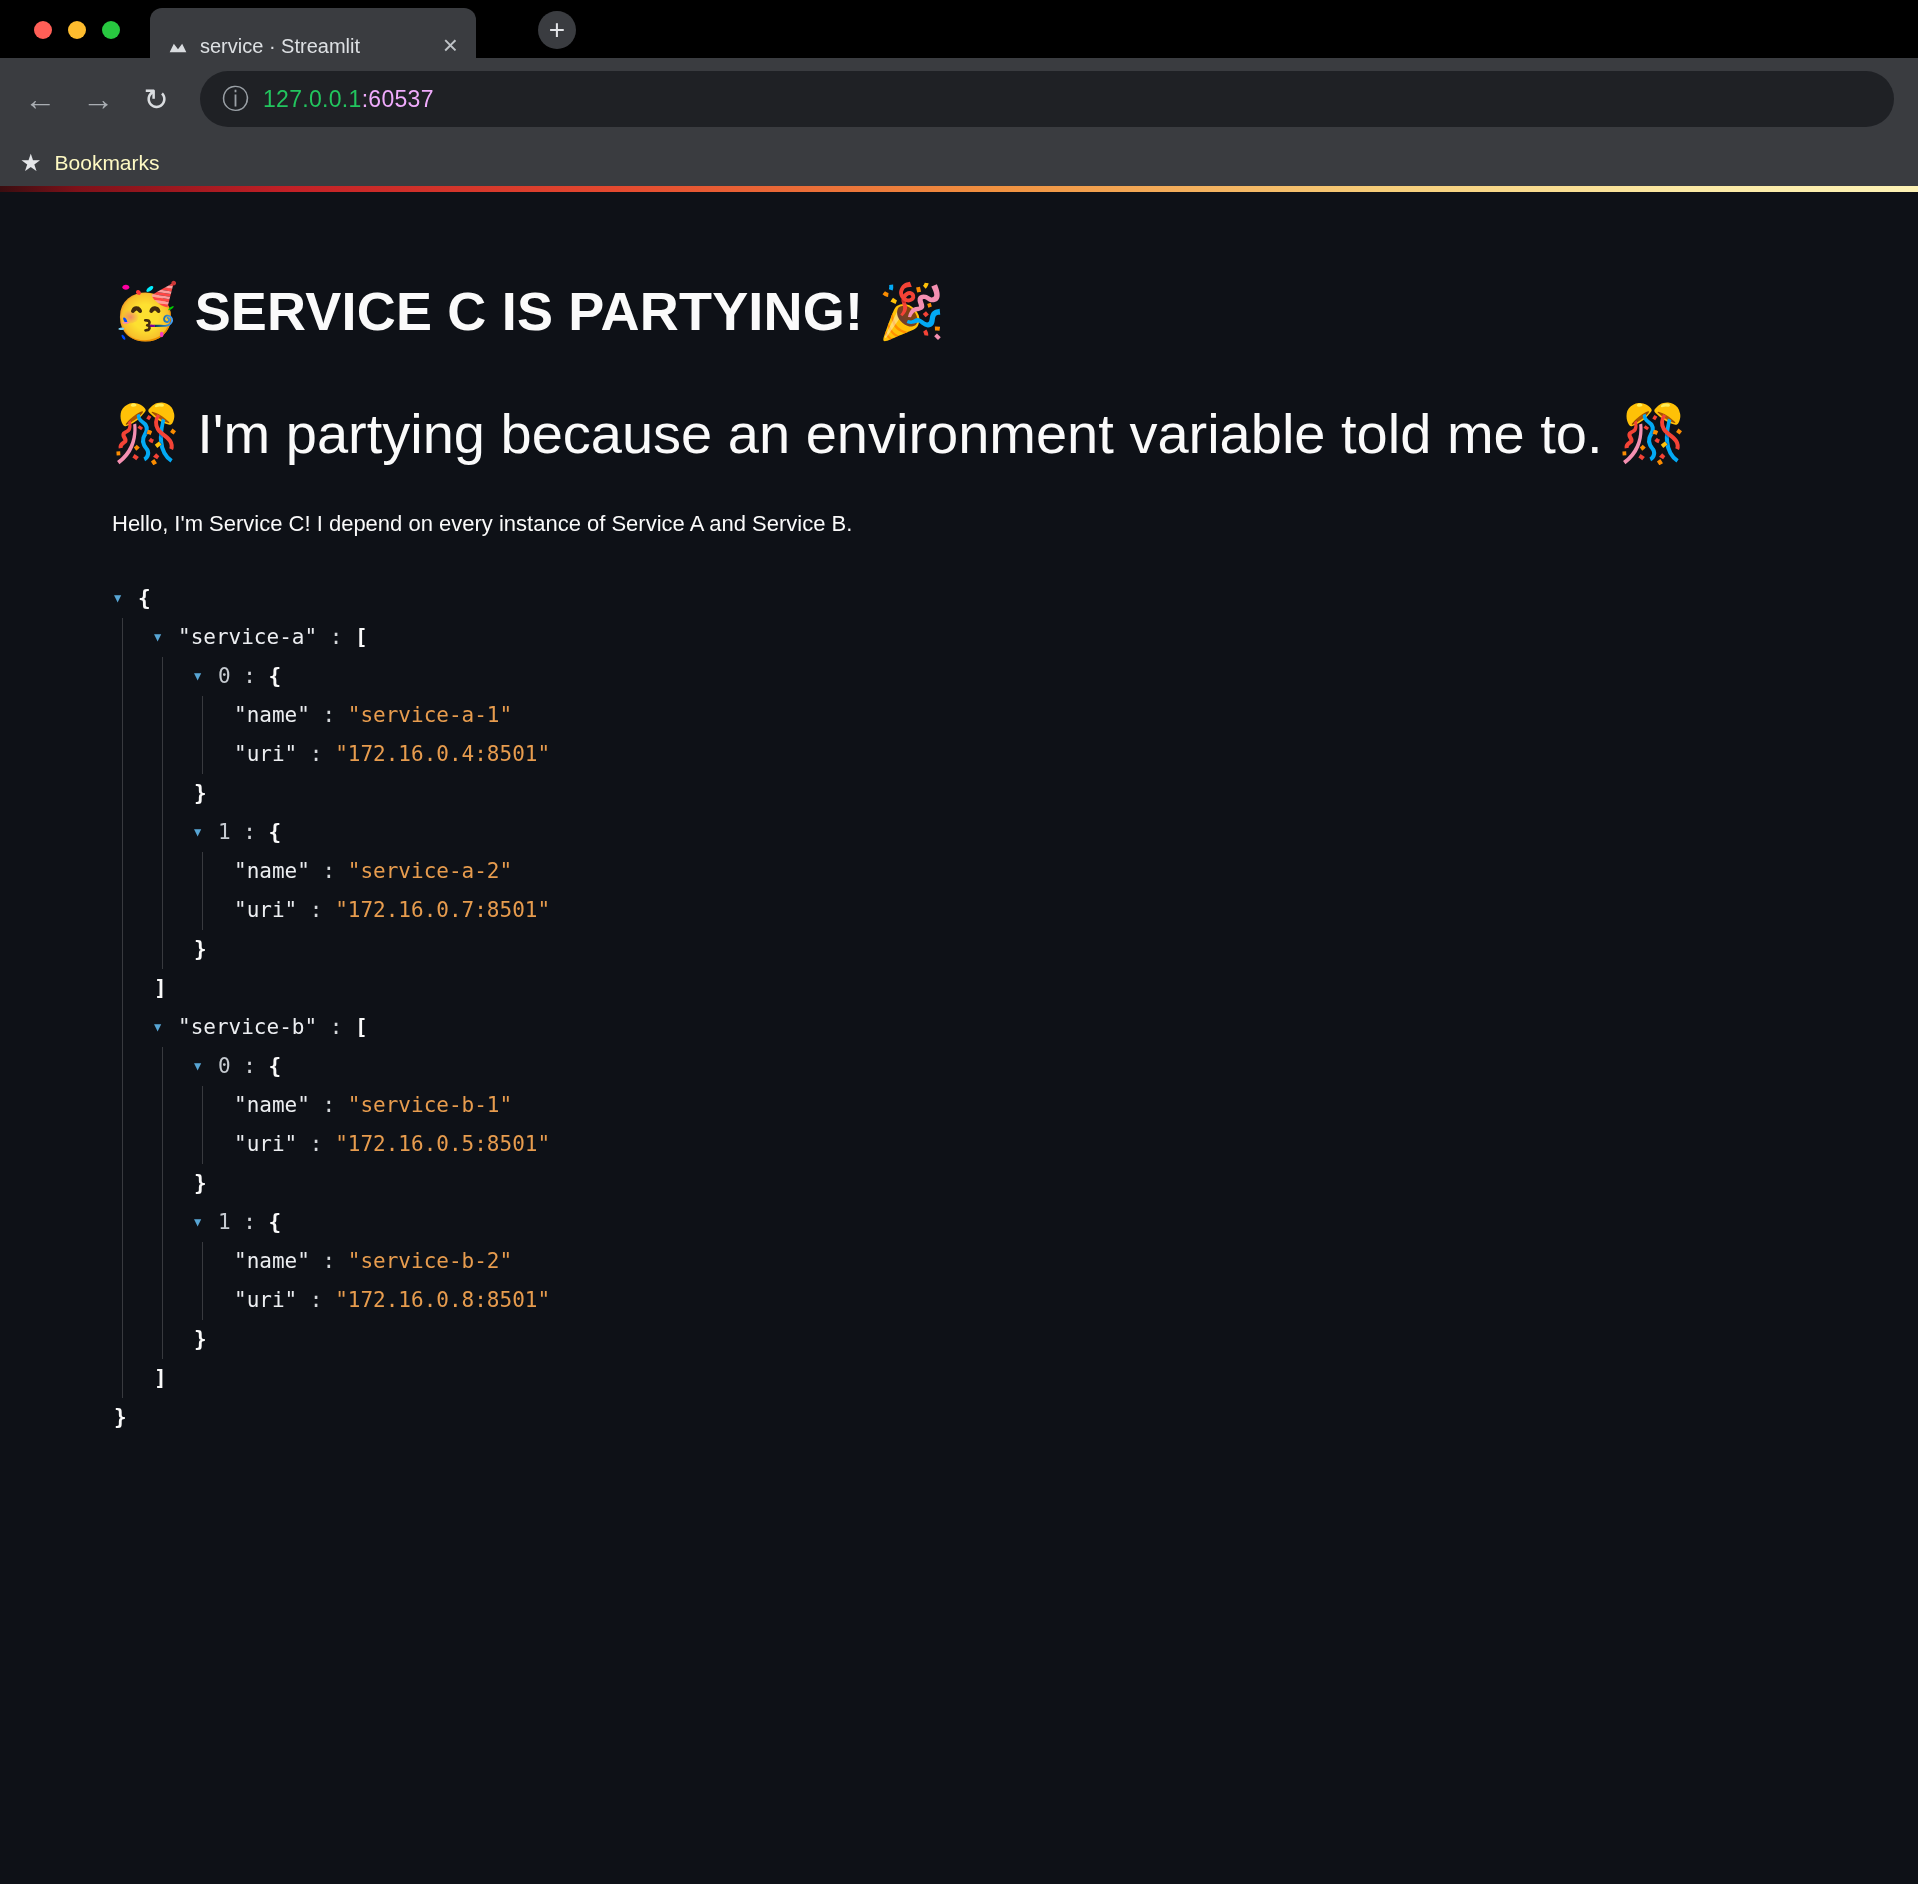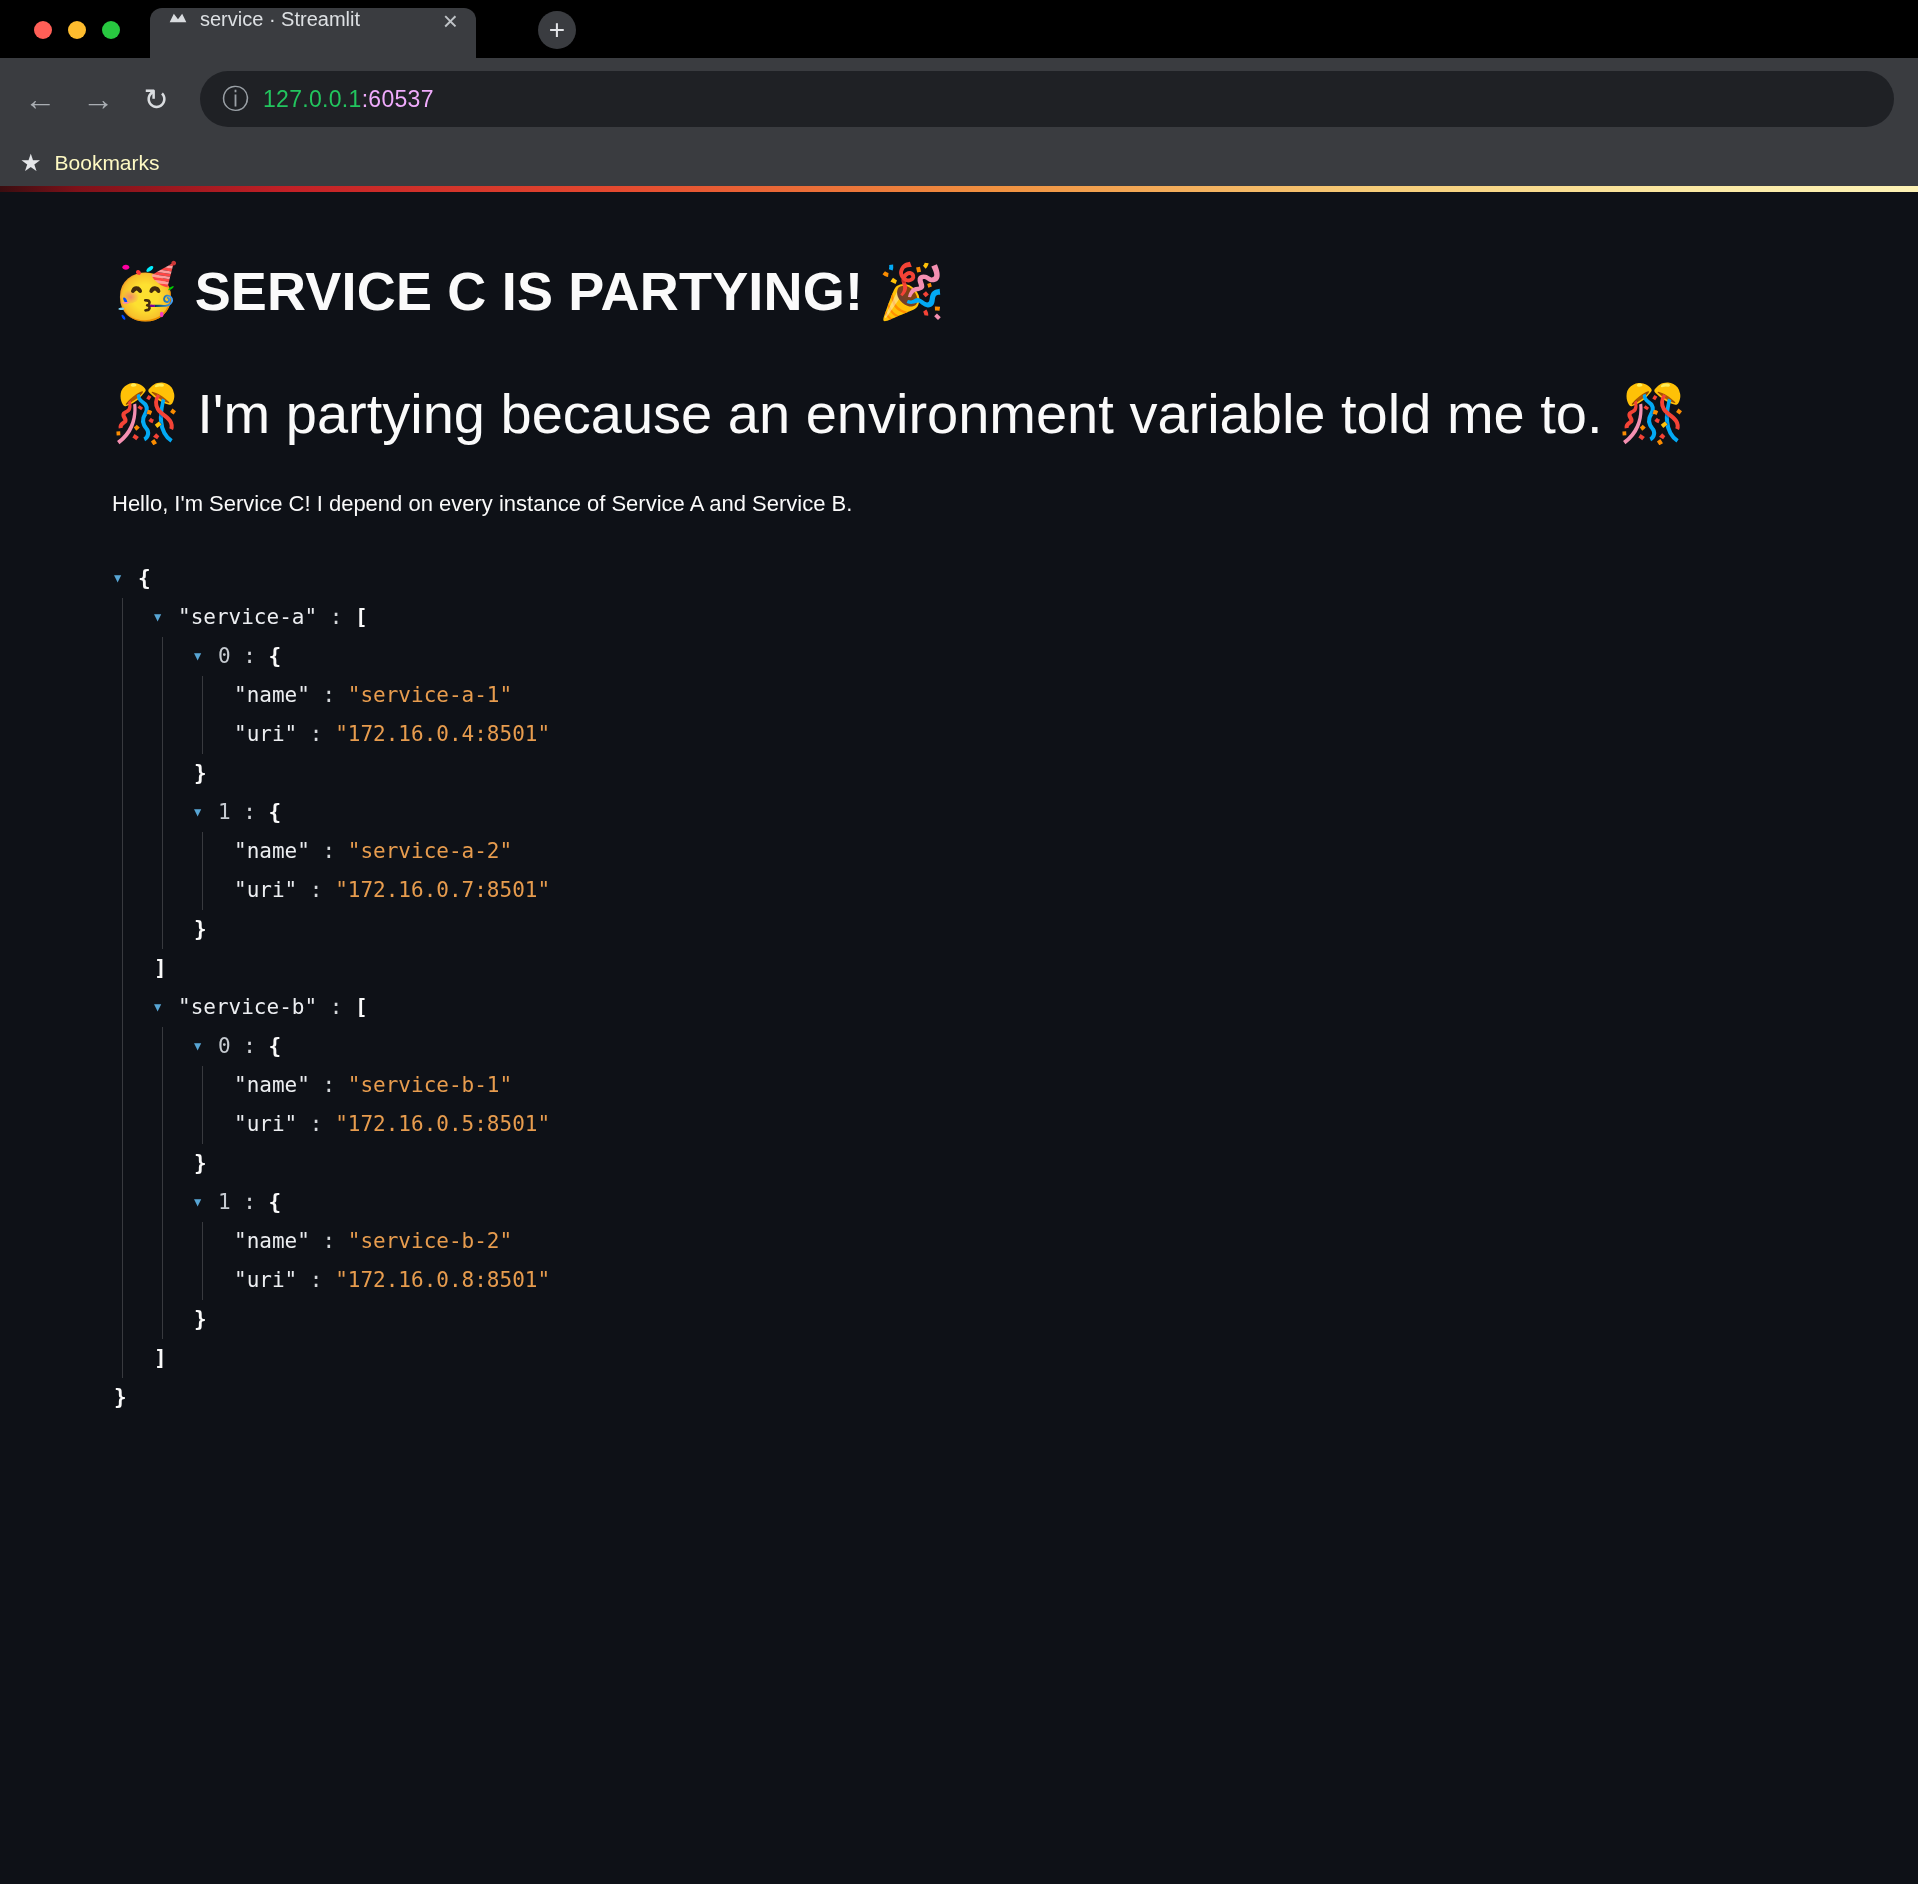--- a/index.html
+++ b/index.html
@@ -18,21 +18,21 @@
   .traffic { position:absolute; top:21px; left:34px; display:flex; gap:16px; }
   .light { width:18px; height:18px; border-radius:50%; display:inline-block; }
   .light.red    { background: var(--traffic-red, #ff5f57); }
   .light.yellow { background: var(--traffic-yellow, #febc2e); }
   .light.green  { background: var(--traffic-green, #28c840); }
 
   .tab {
     position:absolute; left:150px; bottom:0; width:326px; height:50px;
     background: var(--chrome-background, #3a3c40);
     border-radius:12px 12px 0 0;
-    display:flex; align-items:flex-start; padding:0 18px; gap:12px;
+    display:flex; align-items:flex-end; padding:0 18px; gap:12px;
   }
   .favicon { width:20px; height:20px; flex:0 0 auto; display:flex; align-items:center; }
   .tab-title {
     flex:1; color:#dde0e3; font-size:20px;
     white-space:nowrap; overflow:hidden; text-overflow:ellipsis;
   }
   .tab-close { color:#bfc3c7; font-size:26px; line-height:1; cursor:pointer; }
 
   .newtab {
     position:absolute; left:538px; top:11px; width:38px; height:38px;
@@ -70,21 +70,21 @@
 
   .decoration {
     height:6px; width:100%;
     background: linear-gradient(90deg,
       #3a0d10 0%, #7e1119 4%, #c22026 15%, #e4492f 32%,
       #f09140 52%, #f6cd79 72%, #fbe9a4 88%, #fdf2b5 100%);
   }
 
   
   .content {
-    padding: 68px 60px 0 112px;
+    padding: 88px 60px 0 112px;
     color: var(--text-primary, #fafafa);
   }
   h1.page-title {
     font-size:54px; font-weight:700; letter-spacing:0.2px;
     color: var(--text-primary, #fafafa);
   }
   h2.page-subtitle {
     margin-top:58px; font-size:56px; font-weight:400;
     color: var(--text-primary, #fafafa);
   }

